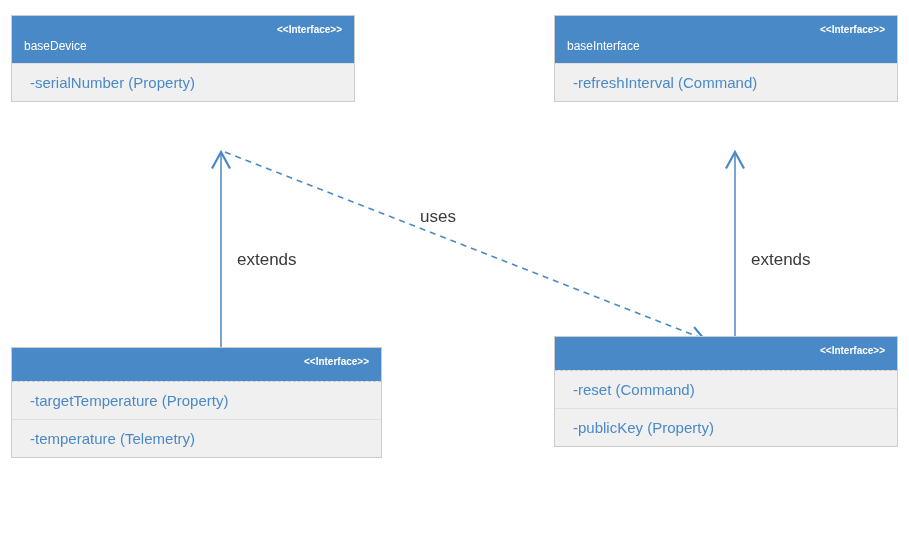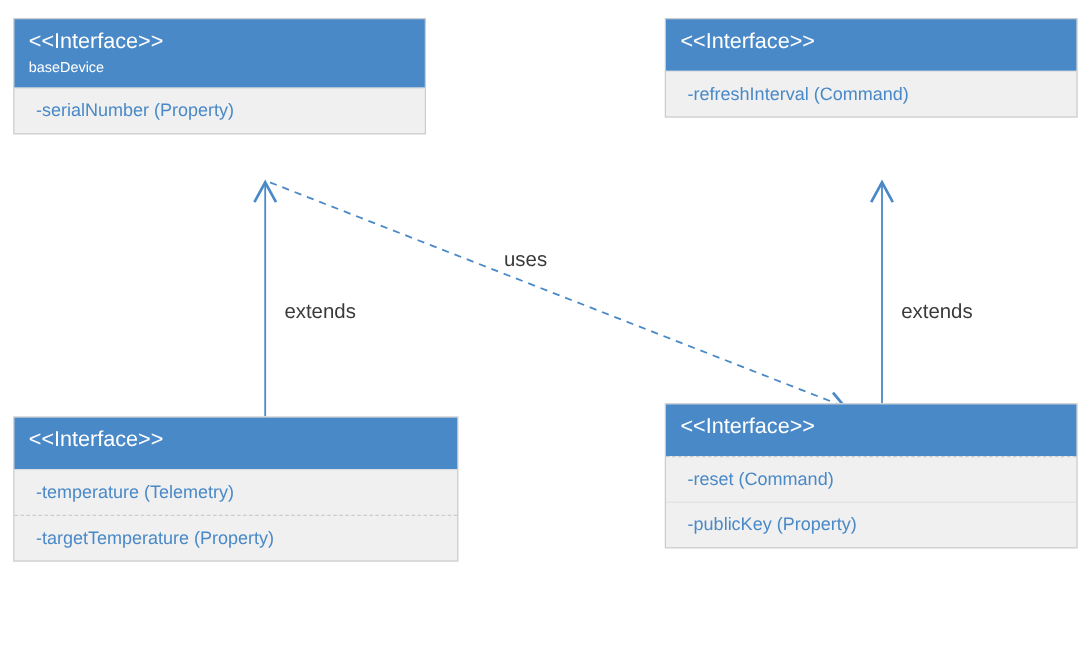--- a/index.html
+++ b/index.html
@@ -14,23 +14,24 @@
     position: absolute;
     border: 1px solid #cccccc;
     background: #f0f0f0;
   }
   .uml-header {
     background: #4a89c7;
     color: #ffffff;
     padding: 8px 12px 10px 12px;
   }
   .stereotype {
-    font-size: 18px;
-    font-weight: 400;
+    font-size: 10px;
+    font-weight: 700;
     margin-bottom: 4px;
+    text-align: right;
   }
   .classname {
     font-size: 12px;
     font-weight: 400;
   }
   .uml-body {
     padding: 0;
     border-radius: 10px;
   }
   .uml-row {
@@ -82,33 +83,34 @@
     <div class="classname">baseDevice</div>
   </div>
   <div class="uml-body">
     <div class="uml-row">-serialNumber (Property)</div>
   </div>
 </div>
 
 <div class="uml-box" style="left:554px; top:15px; width:344px;">
   <div class="uml-header">
     <div class="stereotype">&lt;&lt;Interface&gt;&gt;</div>
+    <div class="classname">baseInterface</div>
   </div>
   <div class="uml-body">
     <div class="uml-row">-refreshInterval (Command)</div>
   </div>
 </div>
 
 <div class="uml-box" style="left:11px; top:347px; width:371px;">
   <div class="uml-header">
     <div class="stereotype">&lt;&lt;Interface&gt;&gt;</div>
   </div>
   <div class="uml-body">
+    <div class="uml-row dashed-top">-targetTemperature (Property)</div>
     <div class="uml-row">-temperature (Telemetry)</div>
-    <div class="uml-row dashed-top">-targetTemperature (Property)</div>
   </div>
 </div>
 
 <div class="uml-box" style="left:554px; top:336px; width:344px;">
   <div class="uml-header">
     <div class="stereotype">&lt;&lt;Interface&gt;&gt;</div>
   </div>
   <div class="uml-body">
     <div class="uml-row dashed-top">-reset (Command)</div>
     <div class="uml-row">-publicKey (Property)</div>

